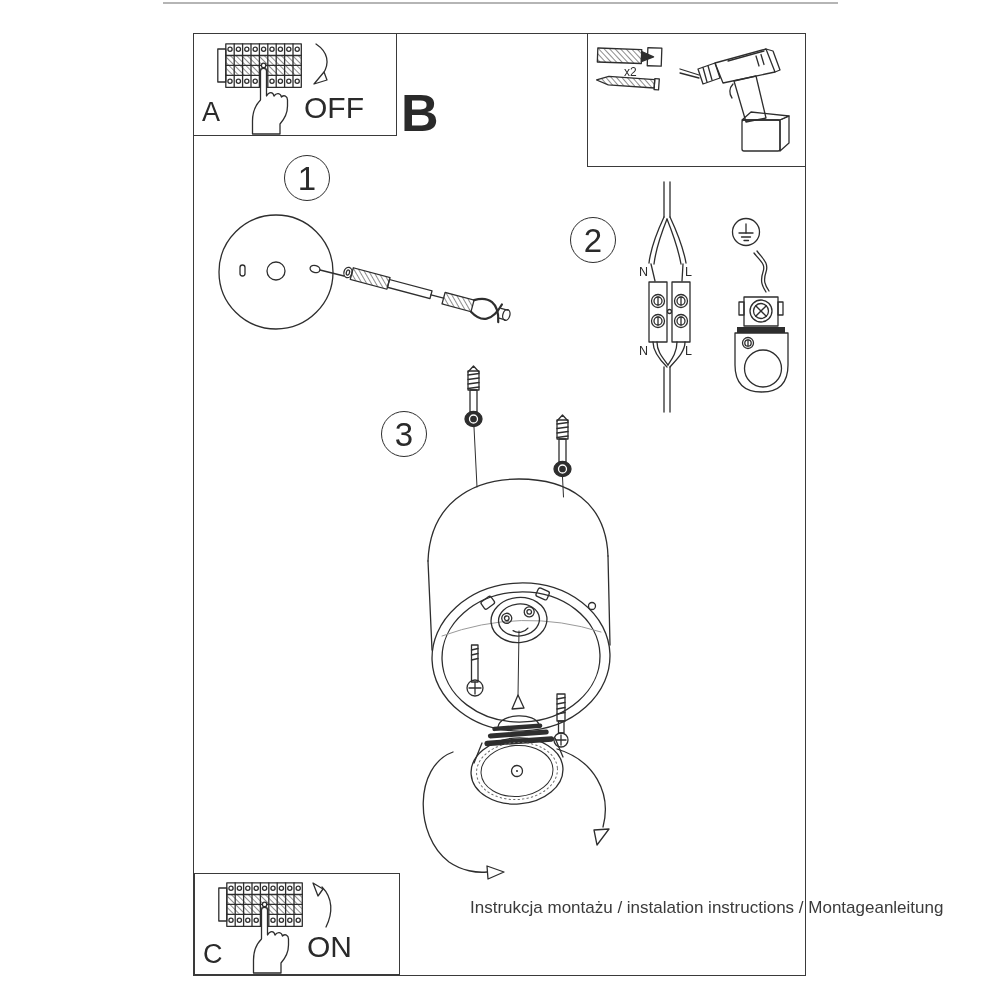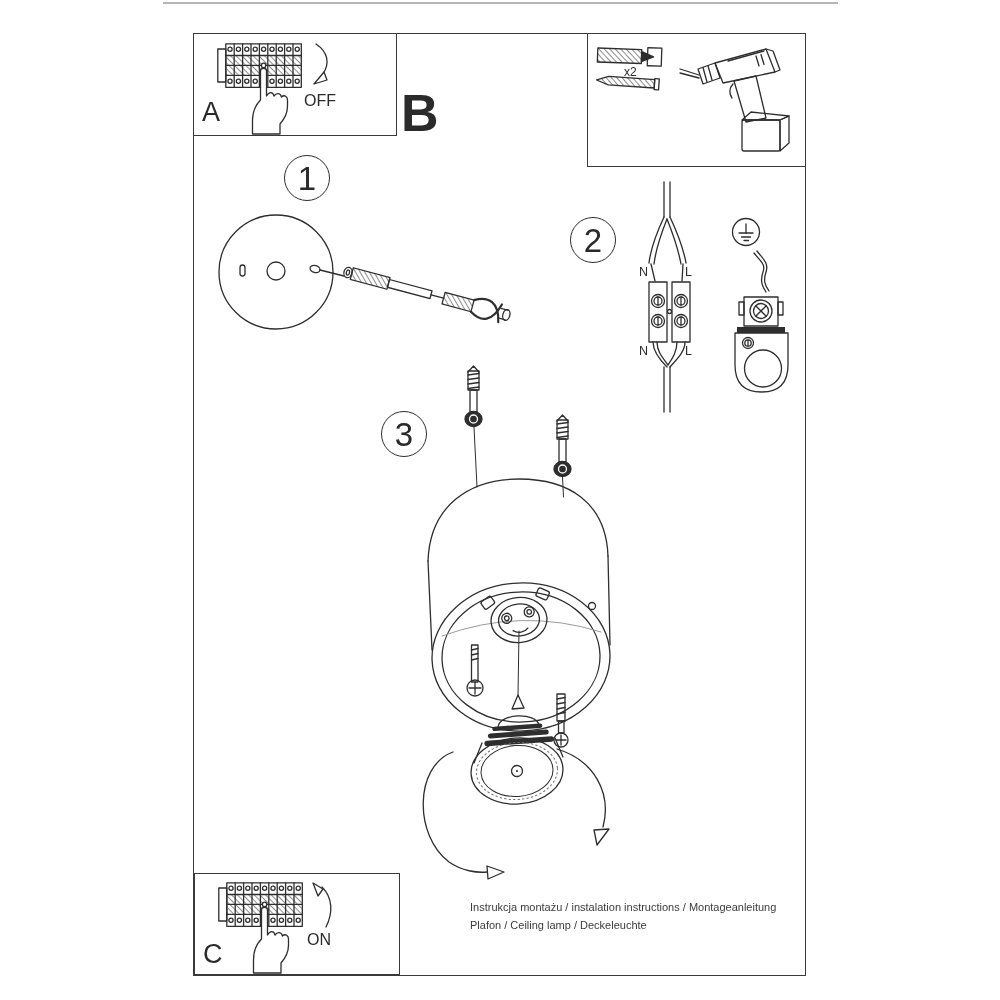--- a/index.html
+++ b/index.html
@@ -7,38 +7,38 @@
     width:1000px;height:1000px;position:relative;background:#ffffff;
     font-family:"Liberation Sans",sans-serif;color:#2a2a2a;overflow:hidden;
   }
   svg.art{position:absolute;left:0;top:0;z-index:1;}
   .box{position:absolute;border:1.6px solid #3a3a3a;background:transparent;z-index:2;}
   .topline{position:absolute;left:163px;top:2px;width:675px;height:2px;background:#b5b5b5;z-index:0;}
   .letter{position:absolute;line-height:1;z-index:3;}
   .letter-a{left:202px;top:99px;font-size:27px;}
   .letter-b{left:401px;top:87px;font-size:52px;font-weight:700;}
   .letter-c{left:203px;top:941px;font-size:27px;}
-  .action{position:absolute;line-height:1;font-size:16px;z-index:3;}
+  .action{position:absolute;line-height:1;font-size:30px;z-index:3;}
   .action-off{left:304px;top:93px;}
   .action-on{left:307px;top:932px;}
   .qty{position:absolute;left:624px;top:66px;font-size:12px;line-height:1;z-index:3;}
   .badge{
     position:absolute;width:44px;height:44px;border-radius:50%;
     border:1.6px solid #2e2e2e;background:#fff;display:flex;align-items:center;
     justify-content:center;font-size:33px;line-height:1;z-index:3;
   }
   .badge-1{left:284px;top:155px;}
   .badge-2{left:570px;top:217px;}
   .badge-3{left:381px;top:411px;}
   .wlabel{position:absolute;font-size:12.5px;line-height:1;z-index:3;}
   .n-top{left:639px;top:266px;}
   .l-top{left:685px;top:266px;}
   .n-bottom{left:639px;top:345px;}
   .l-bottom{left:685px;top:345px;}
-  .footer{position:absolute;left:470px;top:899px;font-size:11px;line-height:17.5px;color:#3b3b3b;z-index:3;}
+  .footer{position:absolute;left:470px;top:899px;font-size:17px;line-height:17.5px;color:#3b3b3b;z-index:3;}
 </style>
 </head>
 <body>
 
 <div class="topline"></div>
 
 <svg class="art" width="1000" height="1000" viewBox="0 0 1000 1000" fill="none" stroke="#2e2e2e" stroke-width="1.3" stroke-linecap="round" stroke-linejoin="round">
   <defs>
     <pattern id="hb" width="4" height="4" patternUnits="userSpaceOnUse" patternTransform="rotate(-45)">
       <line x1="0" y1="0" x2="0" y2="4" stroke="#2e2e2e" stroke-width="1.1"></line>
@@ -337,14 +337,13 @@
   <span>3</span>
 </div>
 
 <span class="wlabel n-top">N</span>
 <span class="wlabel l-top">L</span>
 <span class="wlabel n-bottom">N</span>
 <span class="wlabel l-bottom">L</span>
 
 <div class="footer">
   <div>Instrukcja montażu / instalation instructions / Montageanleitung</div>
-  <div>Plafon / Ceiling lamp / Deckeleuchte</div>
 </div>
 
 </body></html>

